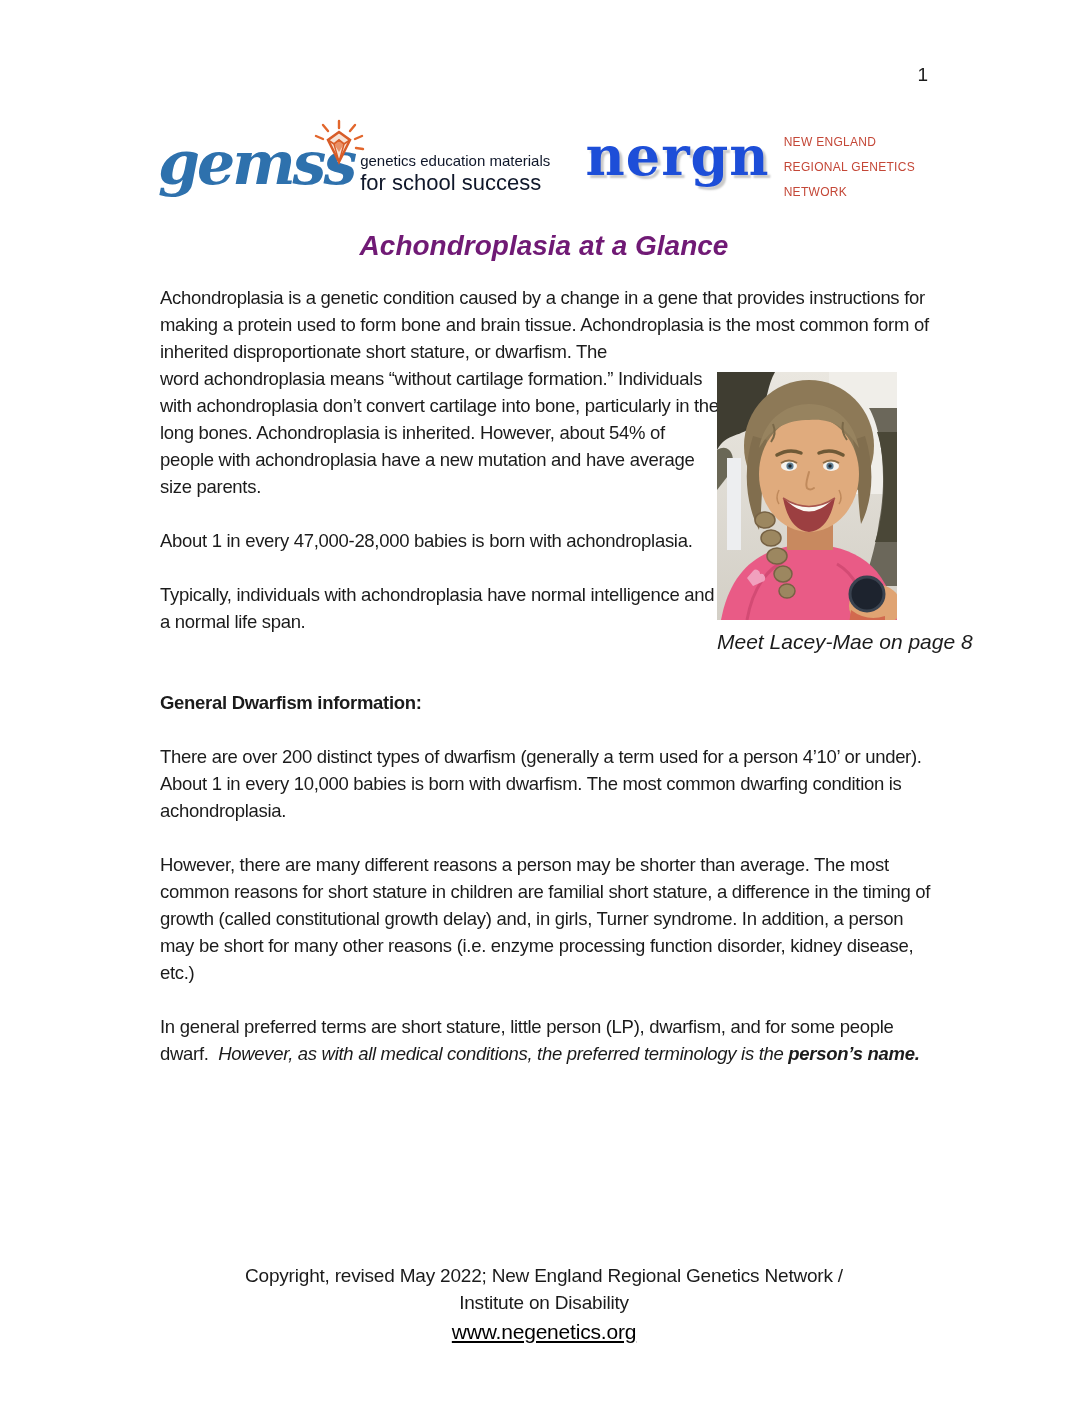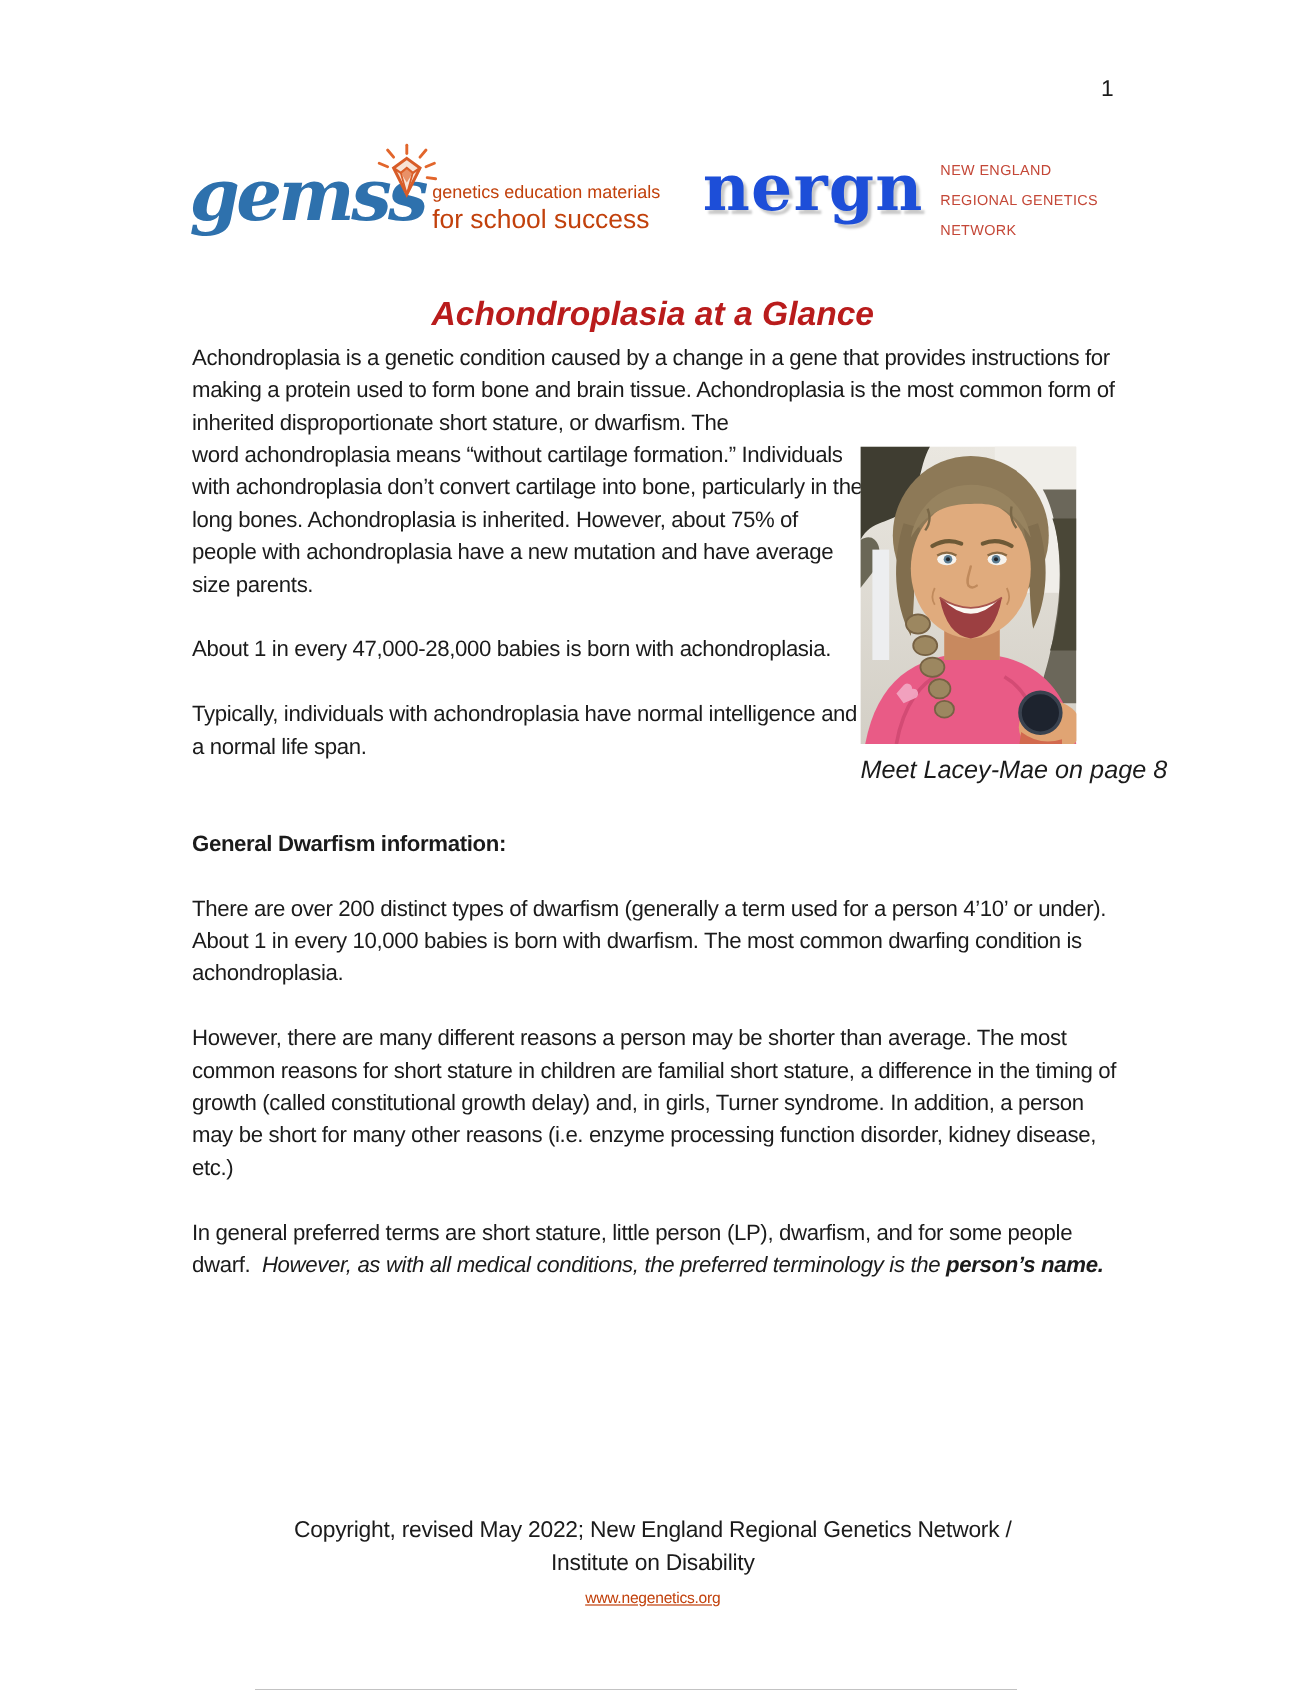--- a/index.html
+++ b/index.html
@@ -24,40 +24,40 @@
   .gemss{display:flex;align-items:flex-start;}
   .gemss-word-wrap{position:relative;}
   .gemss-word{
     font-family:"DejaVu Serif", serif;
     font-style:italic;font-weight:600;
     font-size:60px;line-height:78px;
     letter-spacing:-3px;
     color:#2e71ad;
   }
   .gem-icon-box{position:absolute;right:-12px;top:-6px;}
-  .gemss-tagline{margin-left:6px;padding-top:28px;color:#c2410c;}
+  .gemss-tagline{margin-left:6px;padding-top:28px;color:#0f172a;}
   .gemss-tagline .t1{font-size:15px;line-height:18px;}
   .gemss-tagline .t2{font-size:22px;line-height:26px;}
   .nergn{display:flex;align-items:flex-start;}
   .nergn-word{
     font-family:"DejaVu Serif", serif;
     font-weight:bold;
     font-size:54px;line-height:64px;
     letter-spacing:1px;
     color:#1d4ed8;
     text-shadow:3px 3px 2px #c9c9c9;
   }
   .nergn-name{margin-left:14px;padding-top:6px;color:#c44737;}
   .nergn-name div{font-size:12px;line-height:25px;letter-spacing:0.3px;}
   
   .title{
-    position:absolute;top:246px;left:158px;width:772px;
+    position:absolute;top:230px;left:158px;width:772px;
     margin:0;text-align:center;
     font-size:28px;font-weight:bold;font-style:italic;
-    color:#b91c1c;
+    color:#701a75;
   }
   
   .content{
     position:absolute;top:284px;left:160px;width:772px;
     font-size:18.5px;line-height:27px;letter-spacing:-0.3px;
   }
   .content p{margin:0;white-space:pre-wrap;}
   .spaced{margin-top:27px !important;}
   .wrap-zone{position:relative;min-height:297px;}
   .wrap-zone p{margin-right:210px;}
@@ -76,22 +76,22 @@
   }
   .it{font-style:italic;}
   .bit{font-style:italic;font-weight:bold;}
   
   .footer{
     position:absolute;top:1262px;left:158px;width:772px;
     text-align:center;font-size:19px;line-height:27px;letter-spacing:-0.2px;
   }
   .footer-link{
     display:inline-block;margin-top:2px;
-    color:#c2410c;text-decoration:underline;
-    font-size:13px;cursor:pointer;
+    color:#000000;text-decoration:underline;
+    font-size:21px;cursor:pointer;
   }
 </style>
 </head>
 <body>
 
 <div class="page">
 
   <div class="page-number">1</div>
 
   <header class="logos">
@@ -203,21 +203,21 @@
           <path d="M122,118 Q126,126 122,132" stroke="#c08a5c" stroke-width="1.5" fill="none"></path>
 
           <ellipse cx="158" cy="234" rx="26" ry="22" fill="#e0a473"></ellipse>
           <circle cx="150" cy="222" r="17" fill="#1d232e"></circle>
           <circle cx="150" cy="222" r="17" fill="none" stroke="#39424f" stroke-width="3"></circle>
           <path d="M134,238 q16,12 34,6 l0,8 -36,0 z" fill="#d2694e"></path>
         </svg>
         <figcaption class="photo-caption">Meet Lacey-Mae on page 8</figcaption>
       </figure>
 
-      <p>word achondroplasia means “without cartilage formation.” Individuals with achondroplasia don’t convert cartilage into bone, particularly in the long bones. Achondroplasia is inherited. However, about 75% of people with achondroplasia have a new mutation and have average size parents.</p>
+      <p>word achondroplasia means “without cartilage formation.” Individuals with achondroplasia don’t convert cartilage into bone, particularly in the long bones. Achondroplasia is inherited. However, about 54% of people with achondroplasia have a new mutation and have average size parents.</p>
       <p class="spaced">About 1 in every 47,000-28,000 babies is born with achondroplasia.</p>
       <p class="spaced">Typically, individuals with achondroplasia have normal intelligence and a normal life span.</p>
     </div>
 
     <h2 class="section-heading">General Dwarfism information:</h2>
 
     <p class="spaced">There are over 200 distinct types of dwarfism (generally a term used for a person 4’10’ or under).  About 1 in every 10,000 babies is born with dwarfism. The most common dwarfing condition is achondroplasia.</p>
     <p class="spaced">However, there are many different reasons a person may be shorter than average. The most common reasons for short stature in children are familial short stature, a difference in the timing of growth (called constitutional growth delay) and, in girls, Turner syndrome. In addition, a person may be short for many other reasons (i.e. enzyme processing function disorder, kidney disease, etc.)</p>
     <p class="spaced"><span>In general preferred terms are short stature, little person (LP), dwarfism, and for some people dwarf.  </span><span class="it">However, as with all medical conditions, the preferred terminology is the </span><span class="bit">person’s name.</span></p>
   </main>

